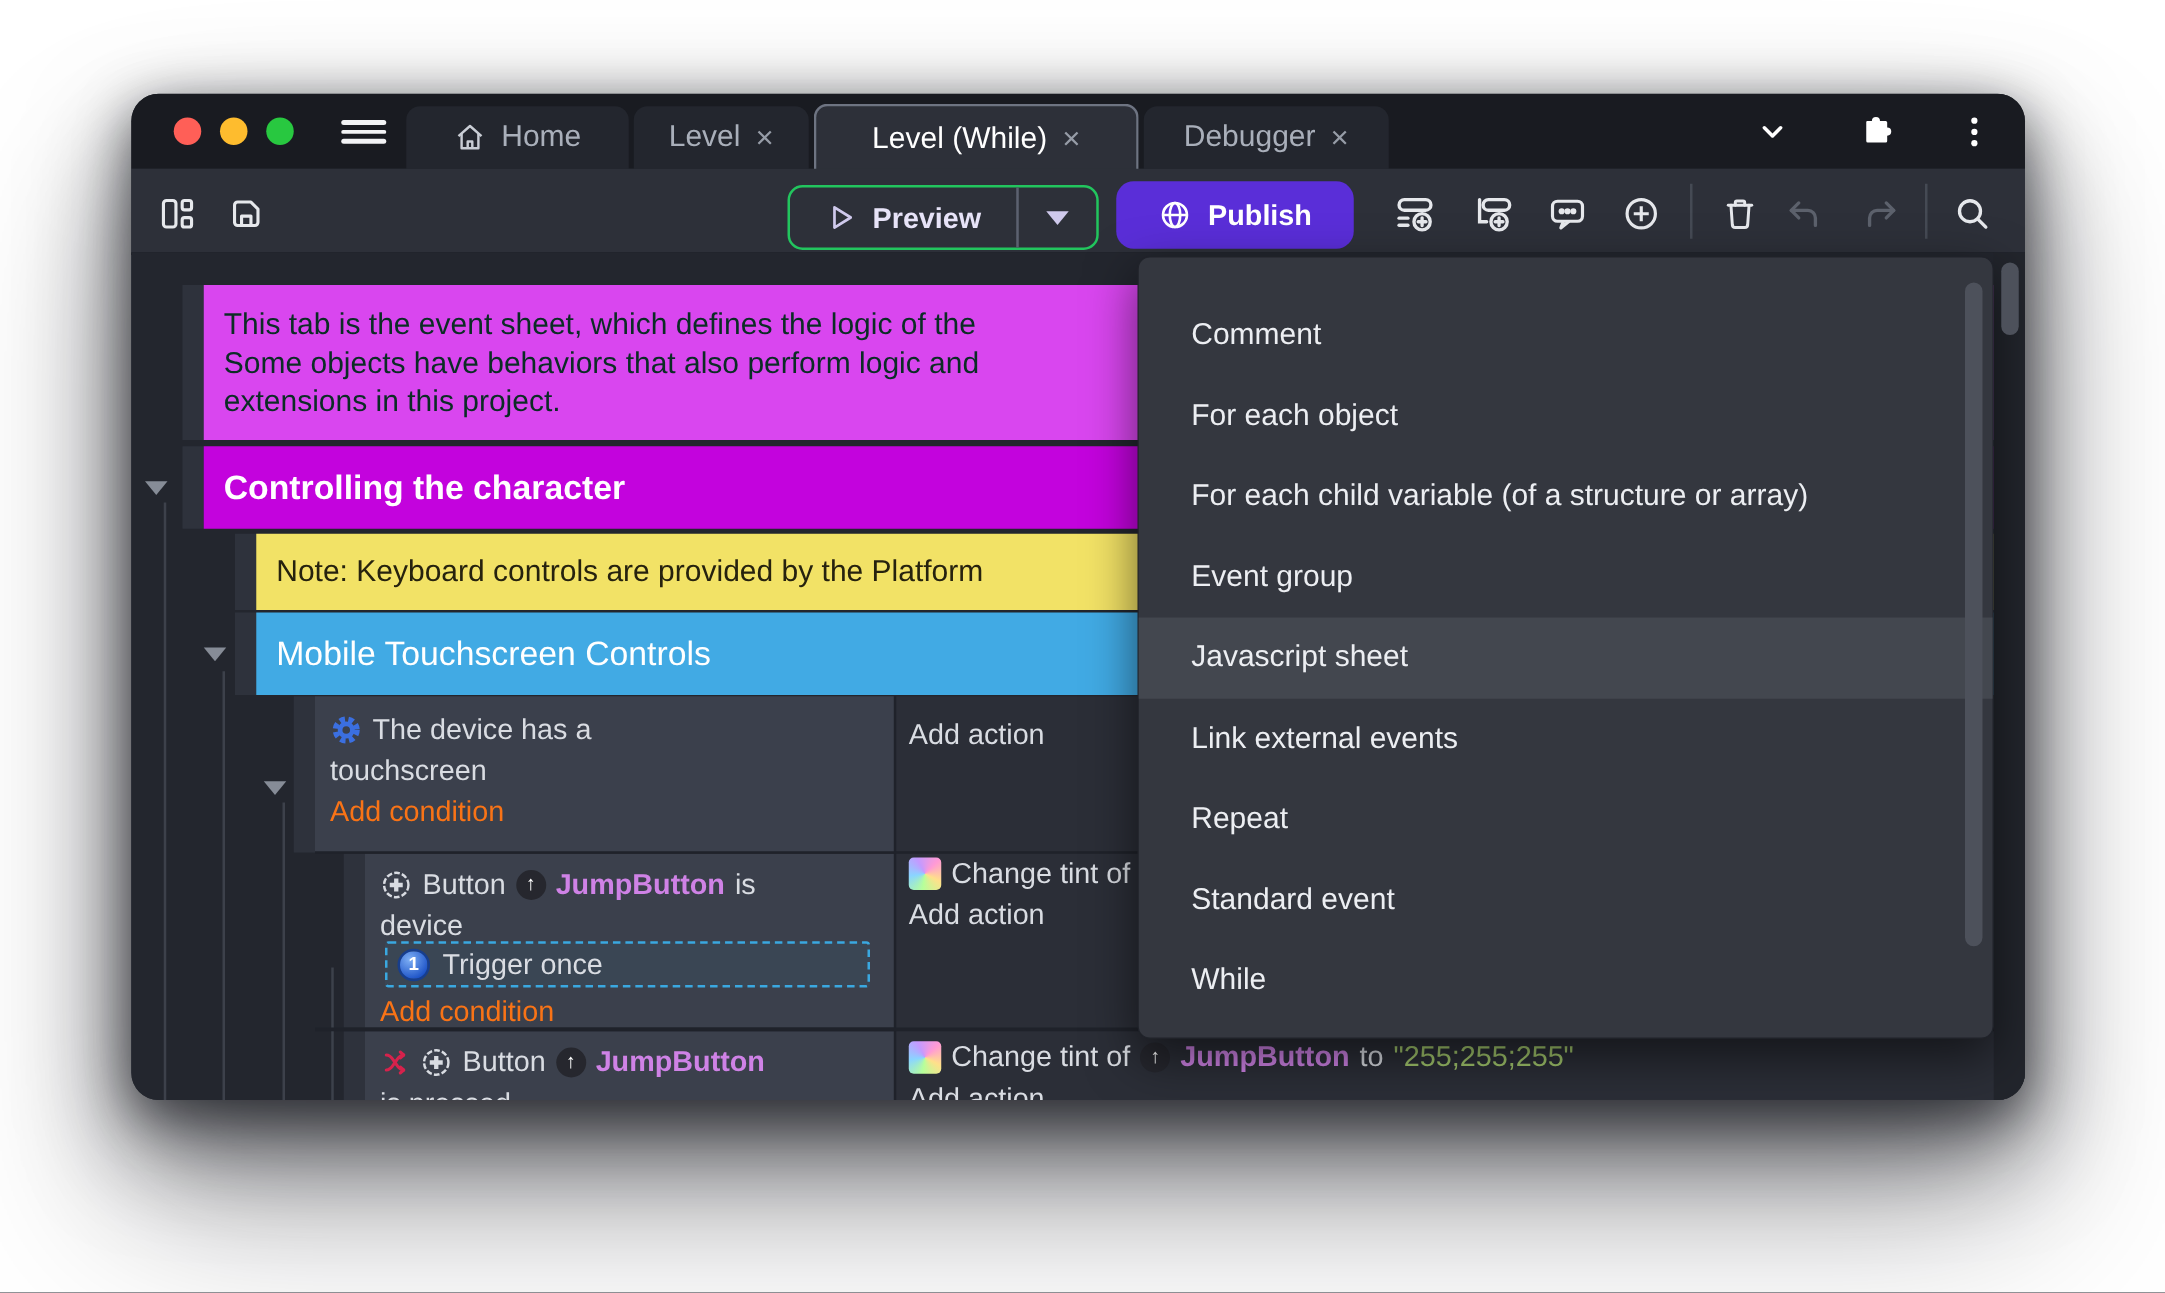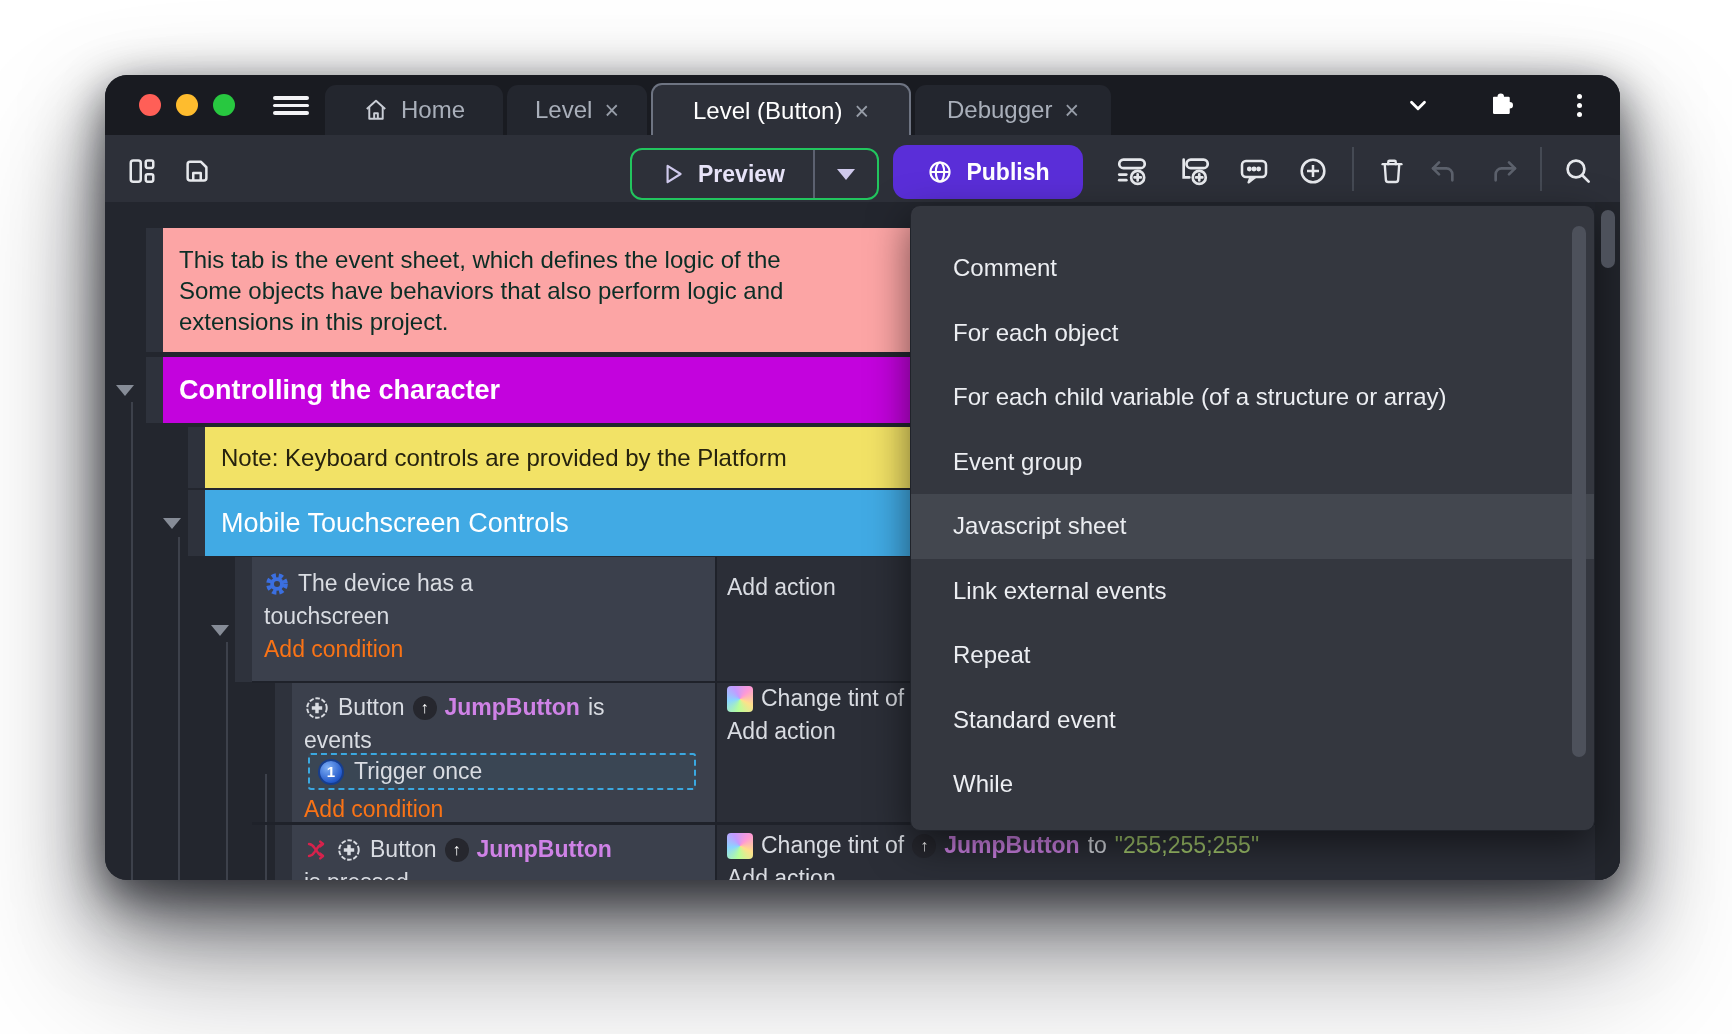--- a/index.html
+++ b/index.html
@@ -28,21 +28,21 @@
   .tdiv{position:absolute;top:72px;width:2px;height:44px;background:#454a54;}
   
   .sheet{position:absolute;left:0;top:127px;width:1515px;height:678px;background:#23262e;overflow:hidden;}
   .strip{position:absolute;width:17px;background:#2e323c;}
   .treeline{position:absolute;width:2px;background:#3d414b;}
   .tri{position:absolute;width:0;height:0;border-left:9px solid transparent;border-right:9px solid transparent;border-top:11px solid #868c97;}
   .action-zone{position:absolute;left:610px;top:355px;width:905px;height:323px;background:#2b2e37;}
   .vline{position:absolute;left:610px;top:355px;width:2px;height:323px;background:#1f222a;}
   .hline{position:absolute;background:#1f222a;}
   .block{position:absolute;left:58px;width:1432px;}
-  .comment-block{top:26px;height:124px;background:#fca5a5;color:#0b2d25;font-size:24px;line-height:31px;padding:16px 0 0 16px;box-sizing:border-box;}
+  .comment-block{top:26px;height:124px;background:#d946ef;color:#0b2d25;font-size:24px;line-height:31px;padding:16px 0 0 16px;box-sizing:border-box;}
   .group1{top:155px;height:66px;background:#c303dd;color:#fff;font-size:27px;font-weight:bold;display:flex;align-items:center;padding-left:16px;box-sizing:border-box;}
   .note{left:100px;top:225px;height:61px;width:1390px;background:#f2e266;color:#26220e;font-size:24px;display:flex;align-items:center;padding-left:16px;box-sizing:border-box;}
   .group2{left:100px;top:288px;height:66px;width:1390px;background:#41aae4;color:#fff;font-size:27px;font-weight:500;display:flex;align-items:center;padding-left:16px;box-sizing:border-box;}
   .cell{position:absolute;background:#3b404c;box-sizing:border-box;padding:10px 12px;color:#d9dce2;font-size:23px;}
   .cell .row{display:flex;align-items:center;gap:8px;min-height:33px;}
   .addlink{color:#f97316;font-size:23px;}
   .obj{color:#cf82e6;font-weight:bold;}
   .str{color:#a3c86d;}
   .badge{display:inline-flex;align-items:center;justify-content:center;width:24px;height:24px;border-radius:50%;flex:0 0 auto;}
   .up-badge{background:#26272e;color:#fff;font-weight:bold;font-size:16px;}
@@ -84,21 +84,21 @@
       </span>
       <span>Home</span>
     </div>
 
     <div class="tab" style="left:402px;width:140px;">
       <span>Level</span>
       <span class="x">×</span>
     </div>
 
     <div class="tab active" style="left:546px;width:256px;">
-      <span>Level (Button)</span>
+      <span>Level (While)</span>
       <span class="x">×</span>
     </div>
 
     <div class="tab" style="left:810px;width:196px;">
       <span>Debugger</span>
       <span class="x">×</span>
     </div>
 
     <div class="abs" style="left:1298px;top:17px;">
       <svg width="30" height="26" viewBox="0 0 24 24" fill="none" stroke="#ffffff" stroke-width="2.6" stroke-linecap="round" stroke-linejoin="round">
@@ -288,21 +288,21 @@
               <circle cx="12" cy="12" r="9" stroke-width="1.8" stroke-dasharray="4.2 1.6"></circle>
               <path d="M12 7.2v9.6M7.2 12h9.6" stroke-width="3.2"></path>
             </svg>
         </span>
         <span>Button</span>
         <span class="badge up-badge">↑</span>
         <span class="obj">JumpButton</span>
         <span>is</span>
       </div>
       <div class="row">
-          <span>events</span>
+          <span>device</span>
         </div>
       <div class="dashedbox">
         <span class="badge one-badge">1</span>
         <span>Trigger once</span>
       </div>
       <div class="row addlink" style="position:absolute;left:12px;top:110px;">
           <span>Add condition</span>
         </div>
     </div>
 

